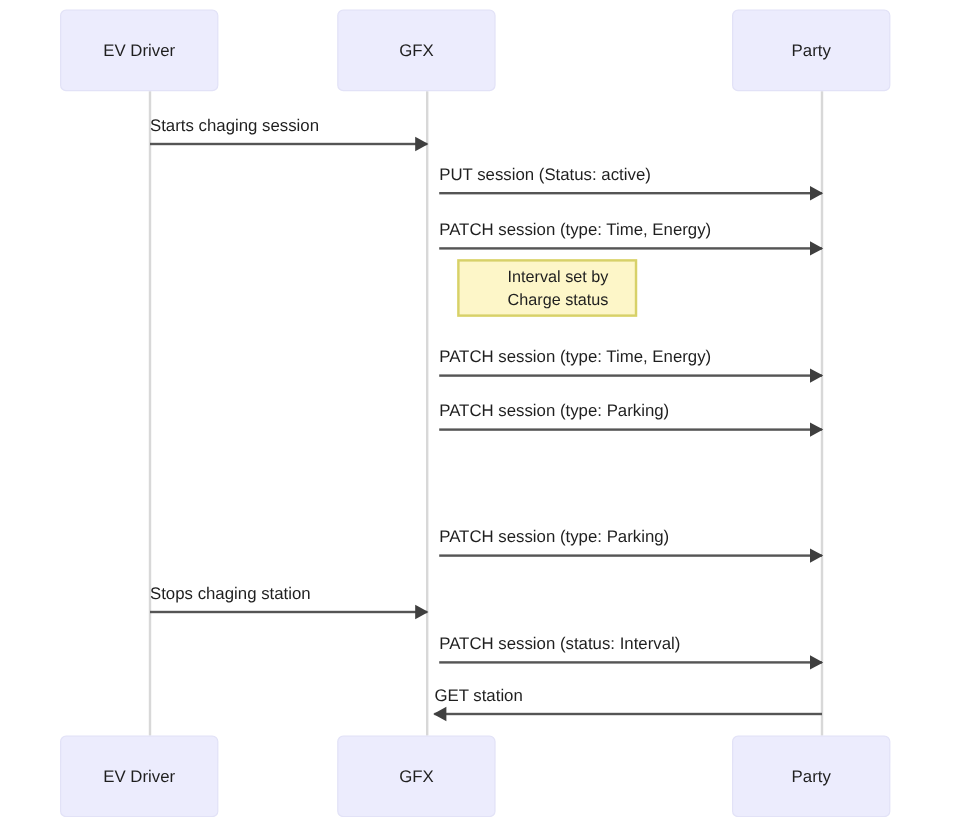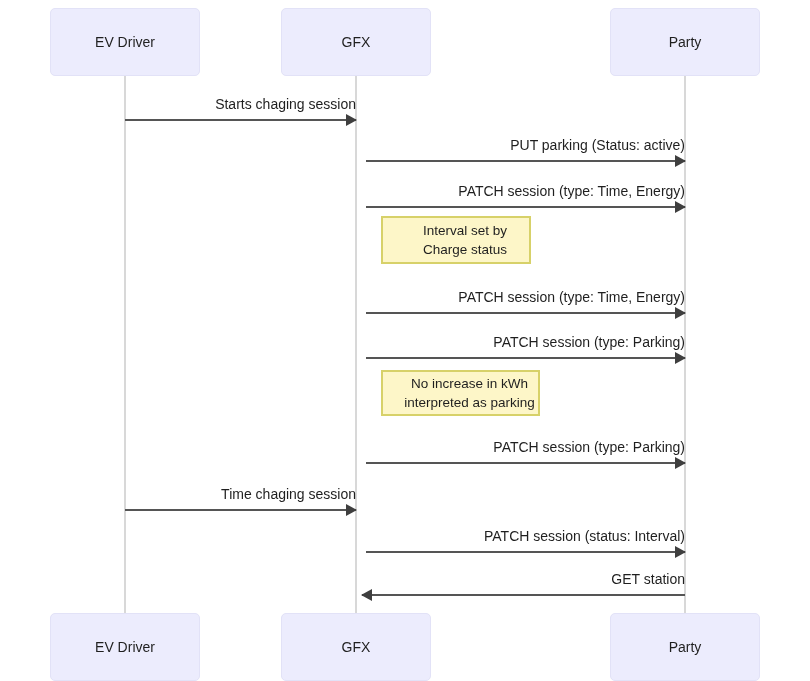--- a/index.html
+++ b/index.html
@@ -19,21 +19,21 @@
   .lifeline {
     position: absolute;
     width: 2px;
     background: #d8d8d8;
     top: 76px;
     height: 537px;
   }
   
   .participant {
     position: absolute;
-    width: 150px;
+    width: 132px;
     height: 68px;
     background: #ececfd;
     border: 1px solid #e2e2f7;
     border-radius: 5px;
     box-sizing: border-box;
     display: flex;
     align-items: center;
     justify-content: center;
   }
   .participant-label {
@@ -69,21 +69,21 @@
   }
   .msg-head.left {
     left: -1px;
     border-right: 11px solid #3f3f3f;
   }
   .msg-label {
     position: absolute;
     bottom: 7px;
     left: 0;
     width: 100%;
-    text-align: right;
+    text-align: left;
     font-size: 14px;
     color: #1f1f1f;
     white-space: nowrap;
     font-family: "Liberation Sans", sans-serif;
     margin-top: 20px;
   }
   
   .note {
     position: absolute;
     background: #fdf6c8;
@@ -134,21 +134,21 @@
 
   <div class="message" style="left:125px; top:119px; width:231px;">
     <div class="msg-line"></div>
     <div class="msg-head right"></div>
     <div class="msg-label">Starts chaging session</div>
   </div>
 
   <div class="message" style="left:366px; top:160px; width:319px;">
     <div class="msg-line"></div>
     <div class="msg-head right"></div>
-    <div class="msg-label">PUT parking (Status: active)</div>
+    <div class="msg-label">PUT session (Status: active)</div>
   </div>
 
   <div class="message" style="left:366px; top:206px; width:319px;">
     <div class="msg-line"></div>
     <div class="msg-head right"></div>
     <div class="msg-label">PATCH session (type: Time, Energy)</div>
   </div>
 
   <div class="message" style="left:366px; top:312px; width:319px;">
     <div class="msg-line"></div>
@@ -164,38 +164,34 @@
 
   <div class="message" style="left:366px; top:462px; width:319px;">
     <div class="msg-line"></div>
     <div class="msg-head right"></div>
     <div class="msg-label">PATCH session (type: Parking)</div>
   </div>
 
   <div class="message" style="left:125px; top:509px; width:231px;">
     <div class="msg-line"></div>
     <div class="msg-head right"></div>
-    <div class="msg-label">Time chaging session</div>
+    <div class="msg-label">Stops chaging station</div>
   </div>
 
   <div class="message" style="left:366px; top:551px; width:319px;">
     <div class="msg-line"></div>
     <div class="msg-head right"></div>
     <div class="msg-label">PATCH session (status: Interval)</div>
   </div>
 
   <div class="message" style="left:362px; top:594px; width:323px;">
     <div class="msg-line"></div>
     <div class="msg-head left"></div>
     <div class="msg-label">GET station</div>
   </div>
 
   <div class="note" style="left:381px; top:216px; width:150px; height:48px;">
     <span class="note-line">Interval set by</span>
     <span class="note-line">Charge status</span>
   </div>
 
-  <div class="note" style="left:381px; top:370px; width:159px; height:46px;">
-    <span class="note-line">No increase in kWh</span>
-    <span class="note-line">interpreted as parking</span>
-  </div>
 
 </div>
 
 </body></html>

